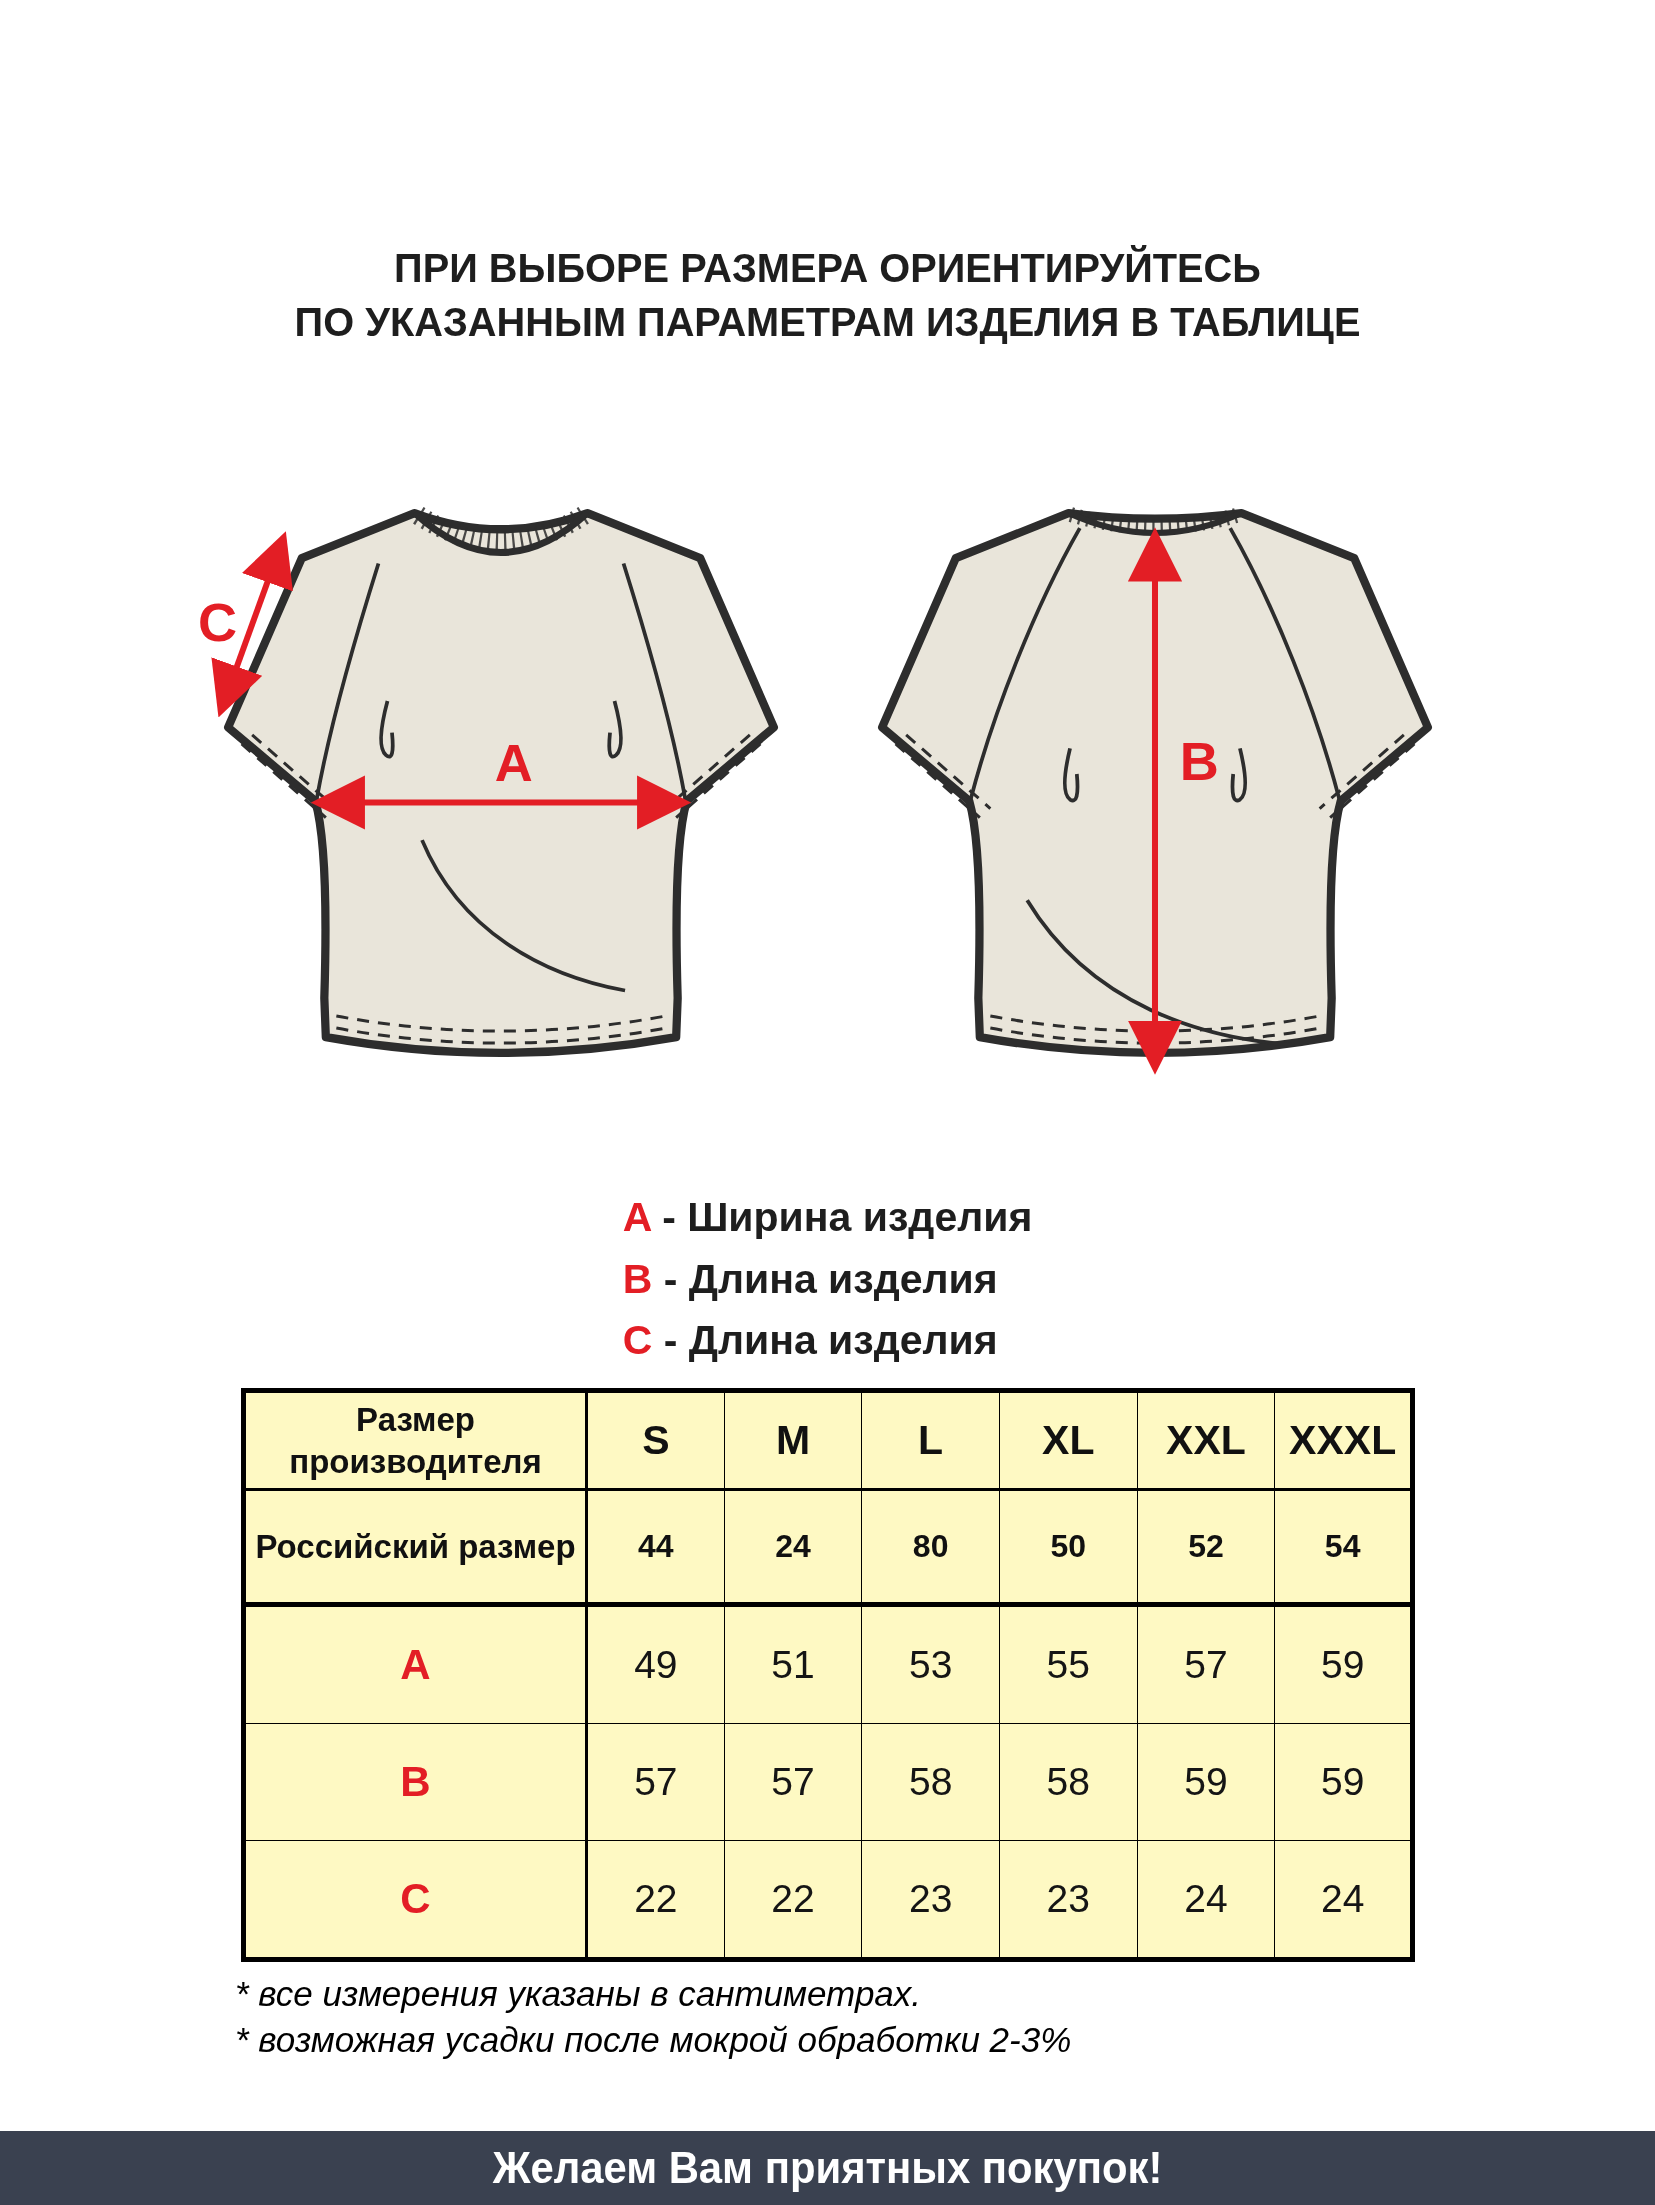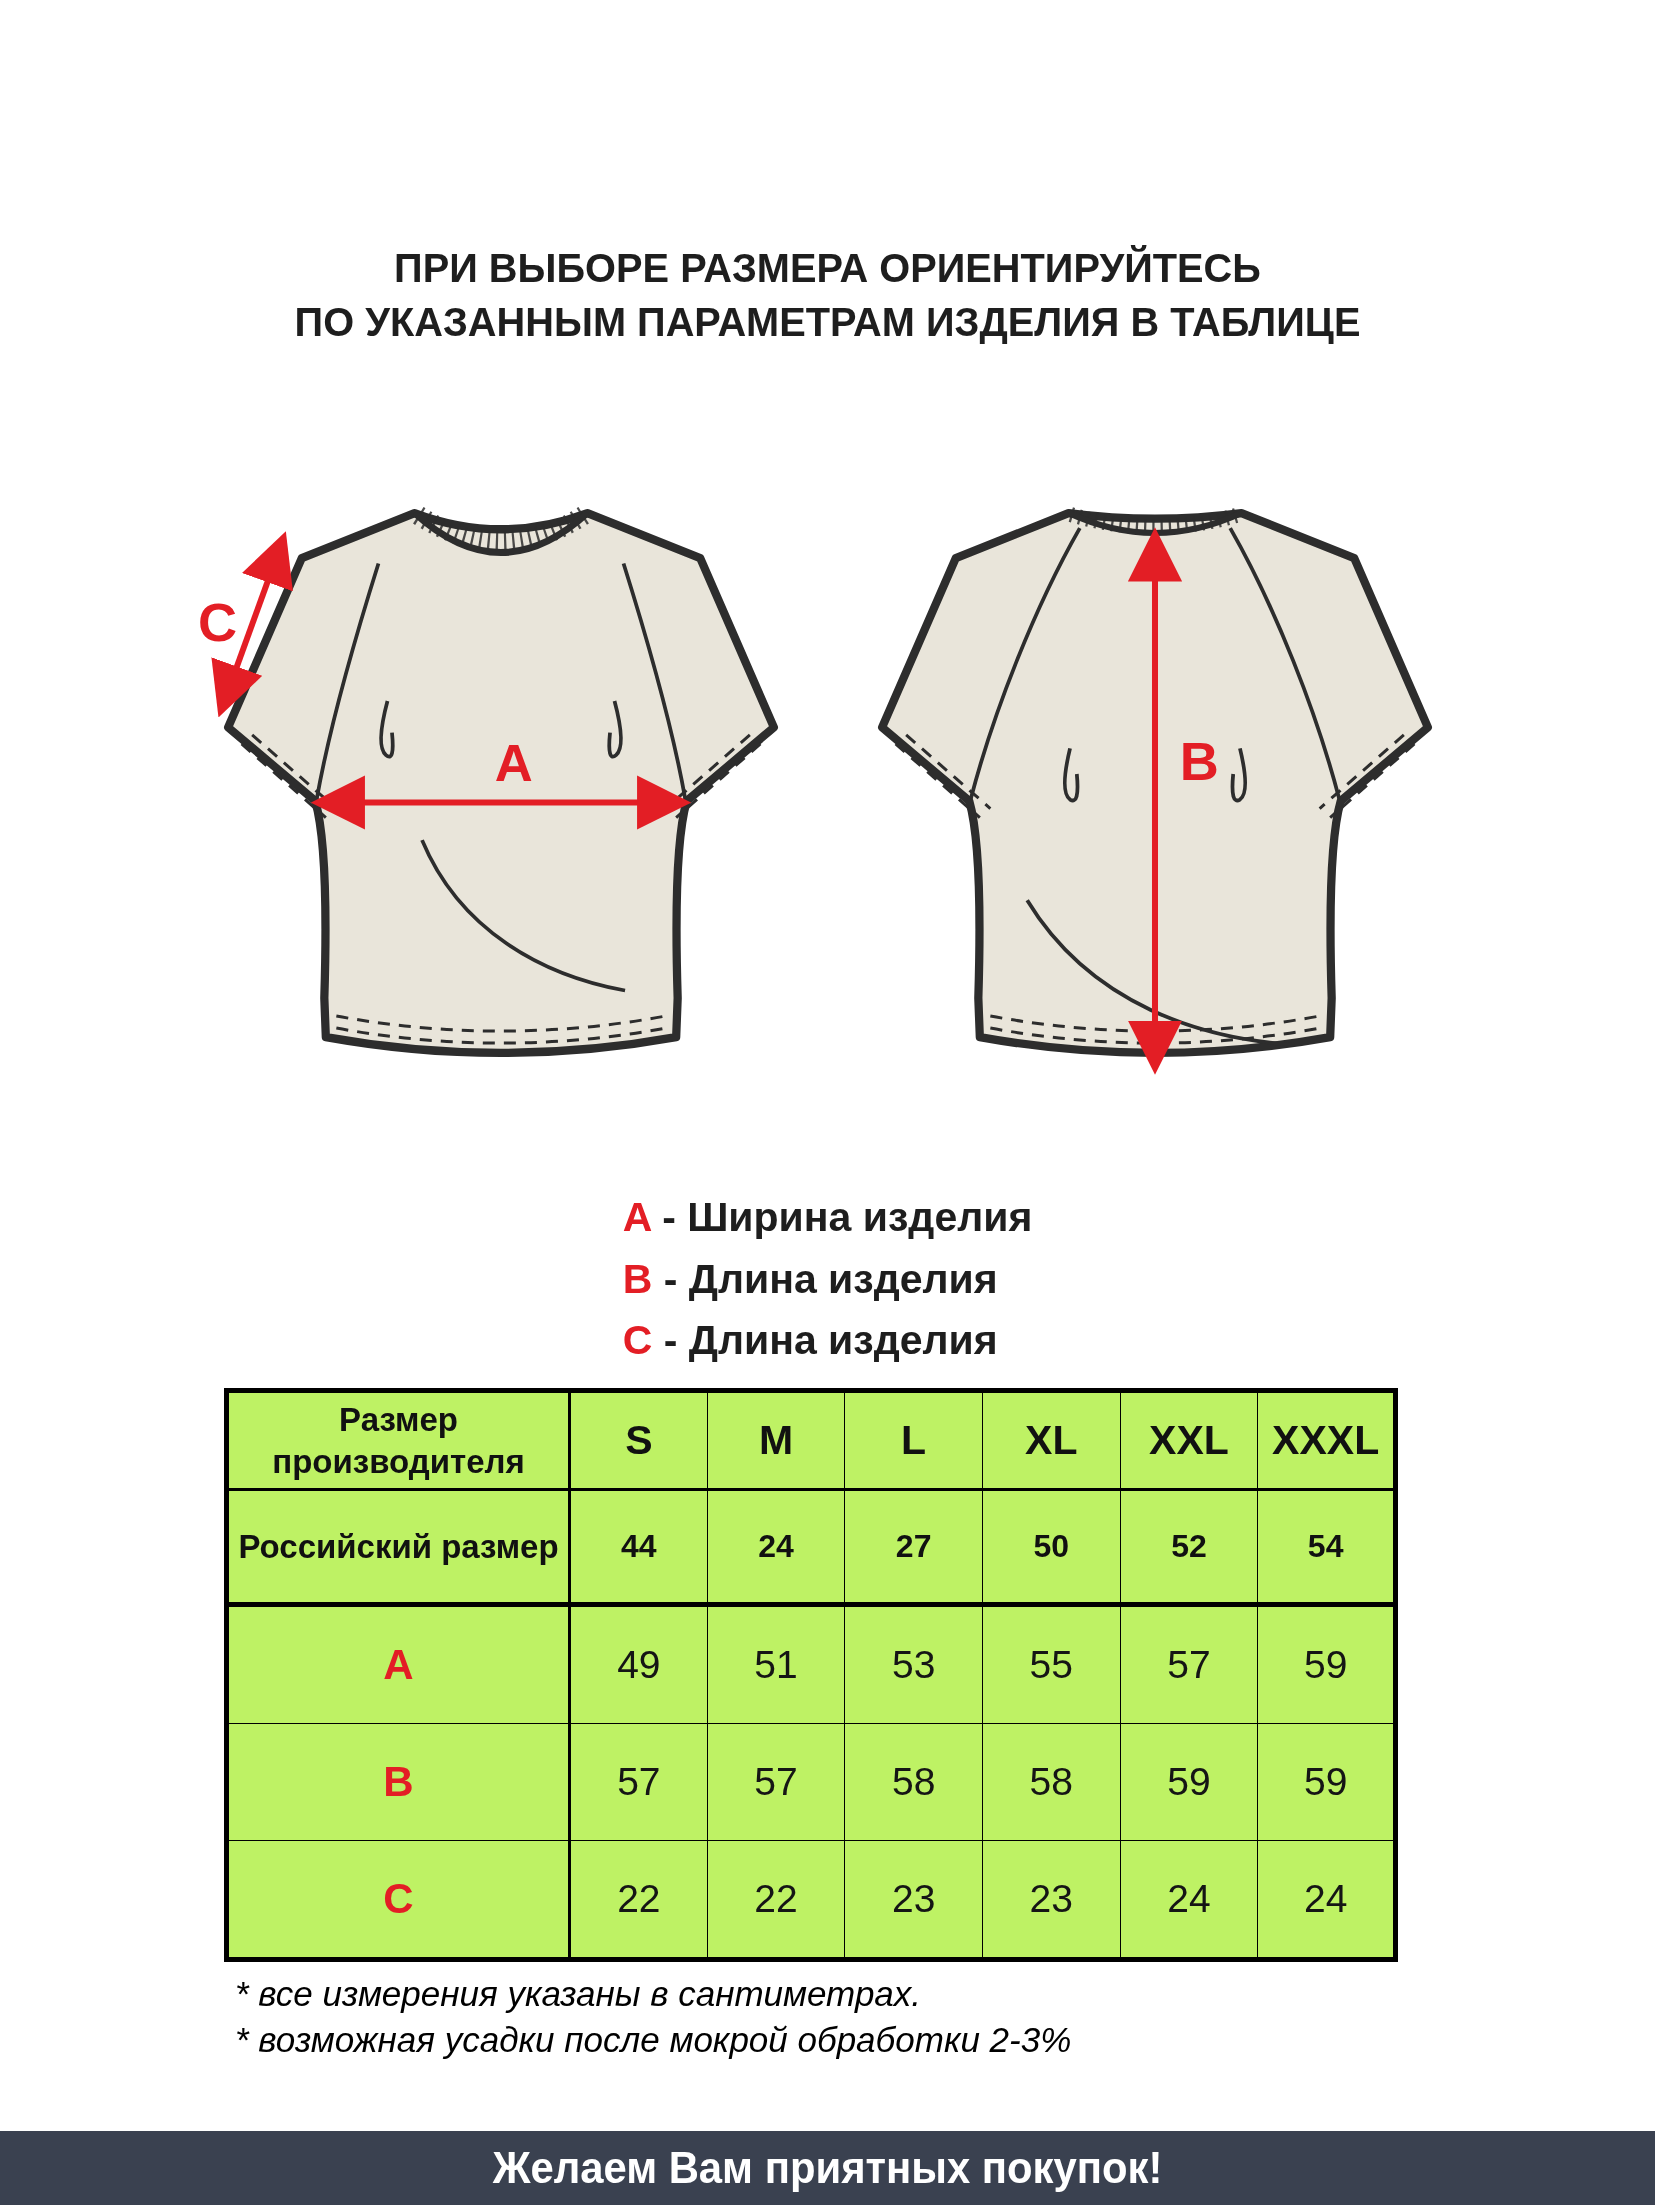--- a/index.html
+++ b/index.html
@@ -19,22 +19,22 @@
   .diagrams{position:absolute;top:479px;left:50%;transform:translateX(-50%);
             display:flex;flex-direction:row;gap:30px;}
   .diagrams svg{display:block;}
 
   
   .legend{position:absolute;top:1187px;left:0;width:1655px;display:flex;justify-content:center;}
   .legend-inner{text-align:left;font-weight:bold;font-size:41px;line-height:1.5;color:#1e1e1e;}
   .legend .key{color:#e31e25;}
 
   
-  .size-table{position:absolute;top:1388px;left:224px;width:1174px;border-collapse:collapse;
-              table-layout:fixed;background:#bef264;border:5.3px solid #000;}
+  .size-table{position:absolute;top:1388px;left:241px;width:1174px;border-collapse:collapse;
+              table-layout:fixed;background:#fef9c3;border:5.3px solid #000;}
   .size-table td{border:1.5px solid #000;text-align:center;vertical-align:middle;color:#111;
                  padding:0 7.5px;overflow:hidden;}
   .size-table .first{width:324px;border-right:3.8px solid #000;}
   .size-table tr.row-head td{height:95px;border-bottom:3.8px solid #000;}
   .size-table tr.row-head .first{font-weight:bold;font-size:33px;line-height:1.25;}
   .size-table tr.row-head .col{font-weight:bold;font-size:41px;}
   .size-table tr.row-ru td{height:111px;border-bottom:5.3px solid #000;font-weight:bold;}
   .size-table tr.row-ru .first{font-size:33px;}
   .size-table tr.row-ru .val{font-size:32px;}
   .size-table tr.row-abc td{height:116px;}
@@ -156,21 +156,21 @@
         <td class="col">M</td>
         <td class="col">L</td>
         <td class="col">XL</td>
         <td class="col">XXL</td>
         <td class="col">XXXL</td>
       </tr>
       <tr class="row-ru">
         <td class="first">Российский размер</td>
         <td class="val">44</td>
         <td class="val">24</td>
-        <td class="val">27</td>
+        <td class="val">80</td>
         <td class="val">50</td>
         <td class="val">52</td>
         <td class="val">54</td>
       </tr>
       <tr class="row-abc">
         <td class="first">A</td>
         <td class="val">49</td>
         <td class="val">51</td>
         <td class="val">53</td>
         <td class="val">55</td>

